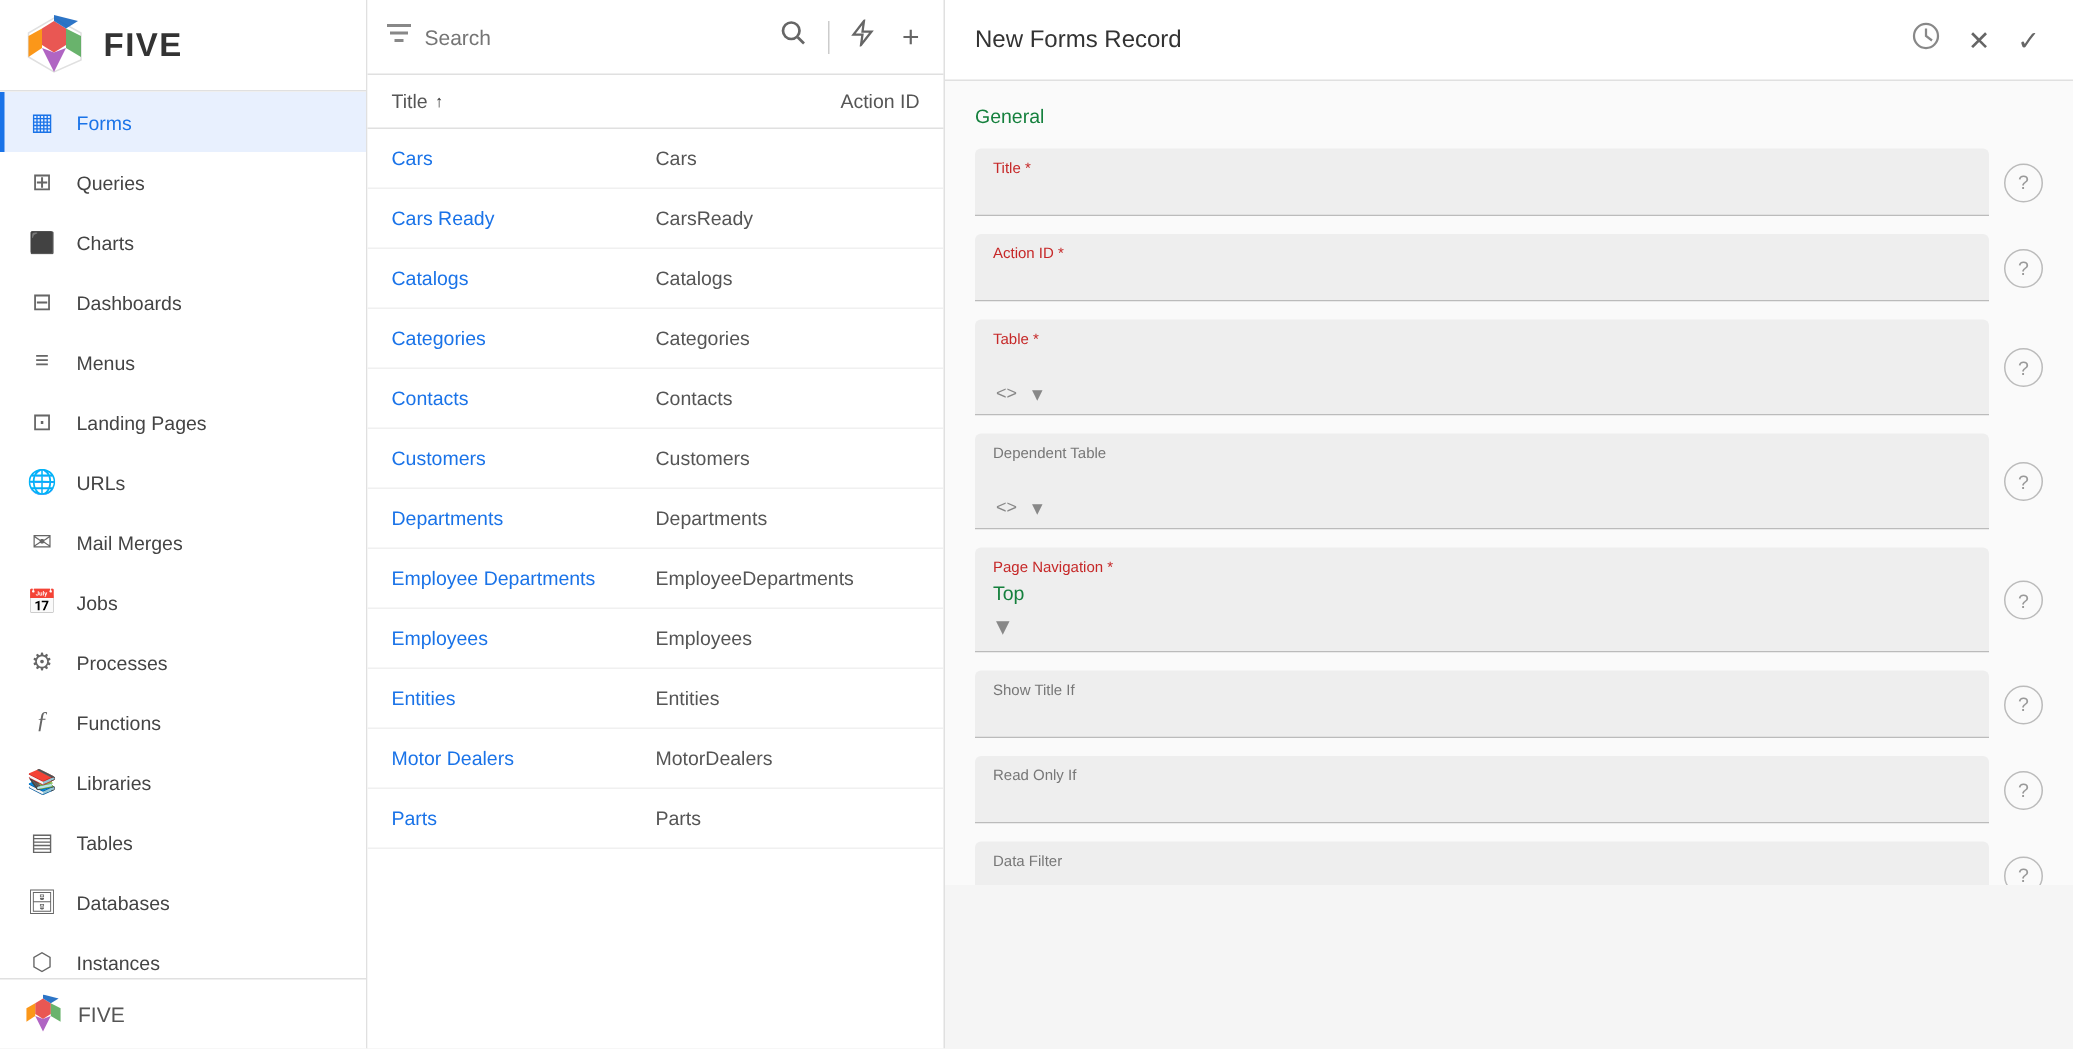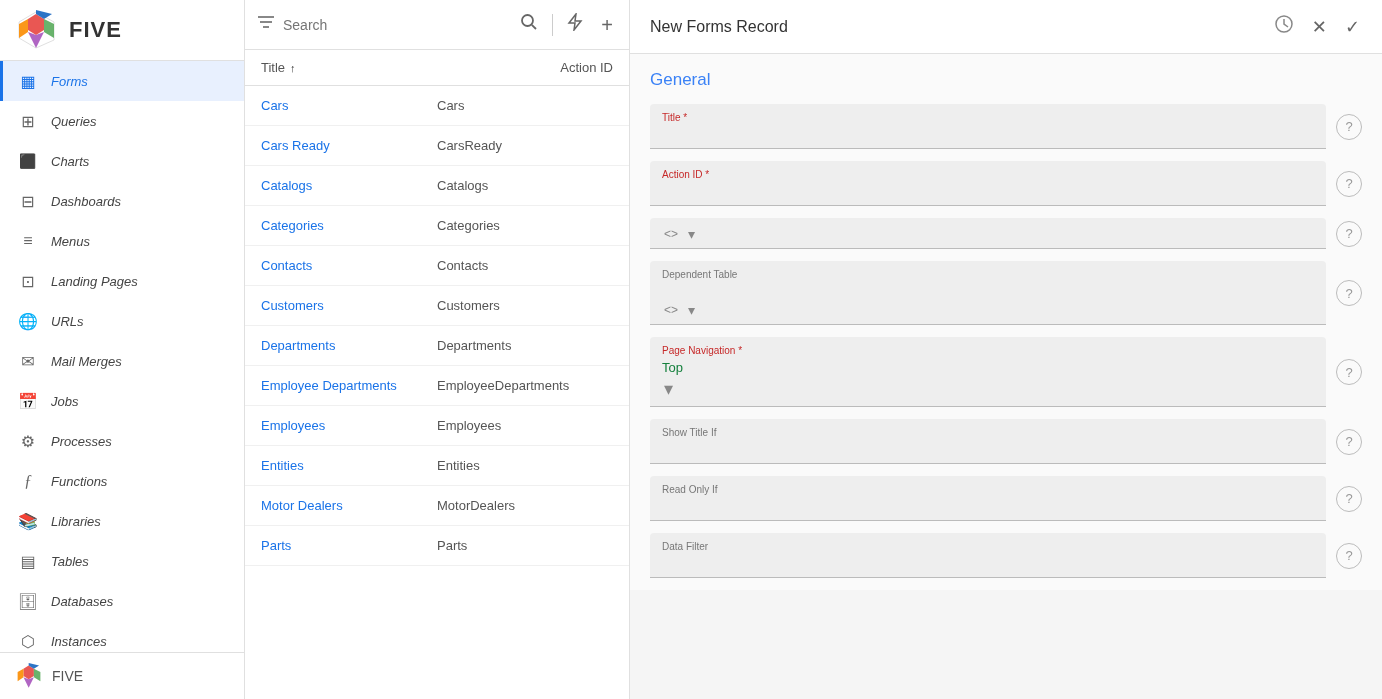--- a/index.html
+++ b/index.html
@@ -50,21 +50,21 @@
       height: 22px;
       margin-right: 12px;
       display: flex;
       align-items: center;
       justify-content: center;
       color: #666;
       font-size: 16px;
       flex-shrink: 0;
     }
     .nav-item.active .nav-icon { color: #1a73e8; }
-    .nav-label { font-size: 13px; font-style: italic; }
+    .nav-label { font-size: 13px; }
     .sidebar-bottom {
       border-top: 1px solid #e0e0e0;
       padding: 10px 14px;
       display: flex;
       align-items: center;
     }
 
     
     .middle-panel {
       width: 385px;
@@ -172,22 +172,22 @@
       color: #666;
       font-size: 18px;
       padding: 2px;
     }
     .right-content {
       flex: 1;
       overflow-y: auto;
       padding: 16px 20px;
     }
     .section-label {
-      font-size: 17px;
-      color: #3b82f6;
+      font-size: 13px;
+      color: #15803d;
       margin-bottom: 14px;
     }
     .form-field {
       display: flex;
       align-items: flex-start;
       margin-bottom: 12px;
     }
     .field-container {
       flex: 1;
       background: #eeeeee;
@@ -448,20 +448,24 @@
     <div class="form-field">
       <div class="field-container">
         <div class="field-label required-label">Action ID *</div>
         <input type="text" style="background: transparent; border: none; outline: none; width: 100%; font-size: 13px;">
       </div>
       <div class="help-icon">?</div>
     </div>
 
     <div class="form-field">
       <div class="field-container dropdown-field">
+        <div class="dropdown-content">
+          <div class="field-label required-label">Table *</div>
+          <div class="field-value"></div>
+        </div>
         <div class="field-controls">
           <button class="field-ctrl-btn" style="font-size:12px;">&lt;&gt;</button>
           <button class="field-ctrl-btn">▾</button>
         </div>
       </div>
       <div class="help-icon">?</div>
     </div>
 
     <div class="form-field">
       <div class="field-container dropdown-field">

